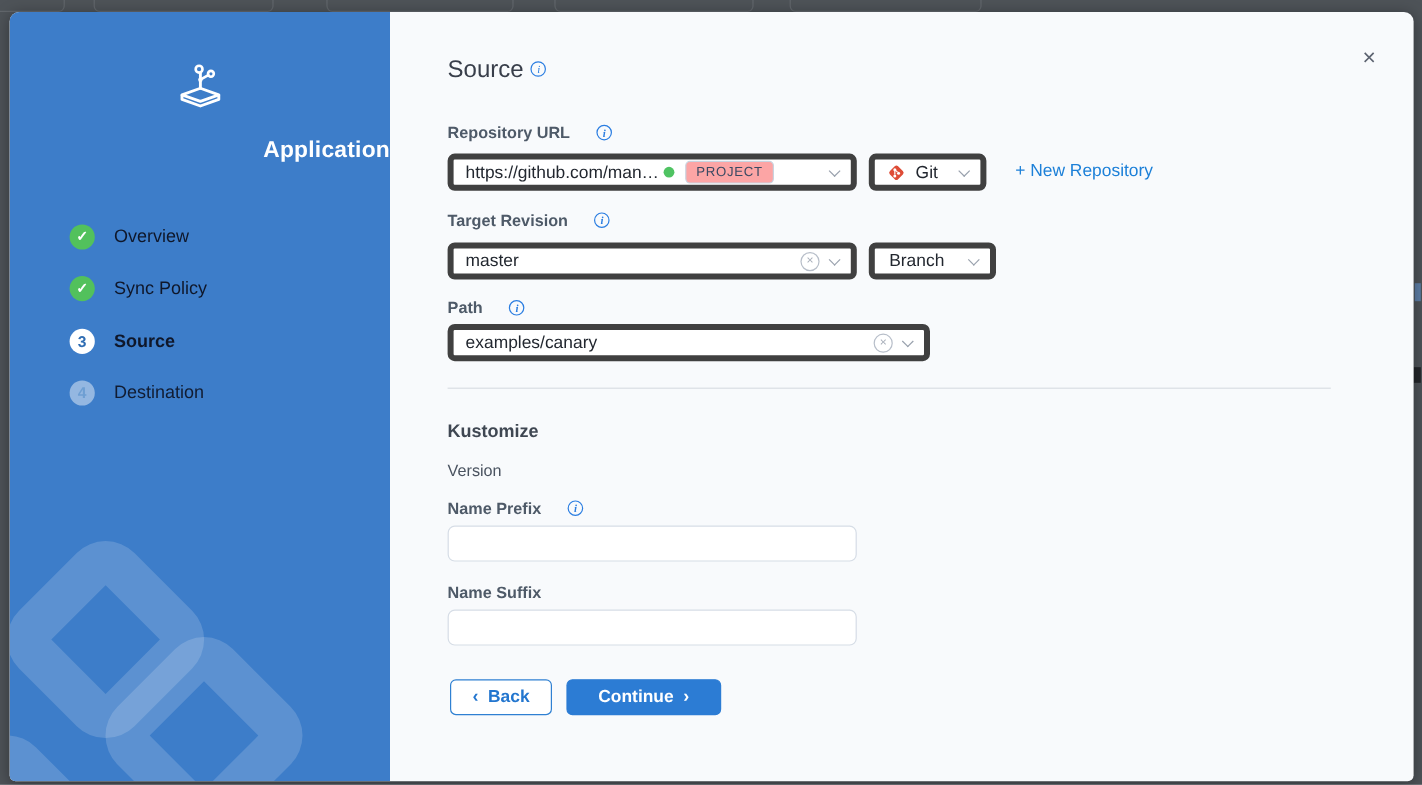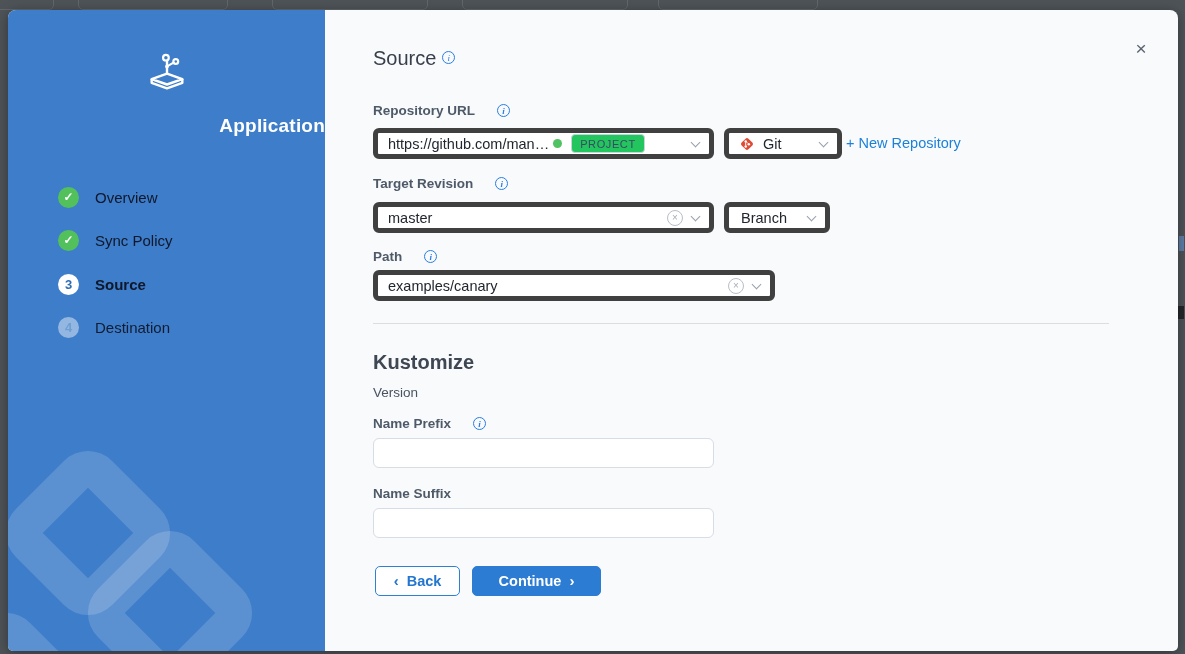--- a/index.html
+++ b/index.html
@@ -34,29 +34,29 @@
   .step.current .step-label { font-weight:700; }
   .step.upcoming .step-label { font-weight:400; opacity:0.95; }
 
   
   .page-title { position:absolute; left:365px; top:37px; font-size:20px; color:#383e4a; display:flex; align-items:center; }
   .info { display:inline-flex; width:13px; height:13px; border:1px solid #2a7de1; border-radius:50%; color:#2a7de1;
           font-size:9px; font-family:"Liberation Serif", serif; font-style:italic; align-items:center; justify-content:center;
           margin-left:6px; flex:none; position:relative; top:-1px; }
   .field-label { position:absolute; font-size:13.5px; font-weight:700; color:#4e5a68; display:flex; align-items:flex-end;gap:16px; }
   .plain-label { position:absolute; font-size:13.5px; font-weight:400; color:#4a5360; }
-  .section-title { position:absolute; left:365px; top:341px; font-size:20px; font-weight:700; color:#3f4752; }
+  .section-title { position:absolute; left:365px; top:341px; font-size:15px; font-weight:700; color:#3f4752; }
 
   .combo { position:absolute; height:31px; background:#fff; border:5px solid #404040; border-radius:6px;
            display:flex; align-items:center; padding:0 10px; cursor:pointer; }
   .combo .value { font-size:14.5px; color:#22272f; white-space:nowrap; }
   .spacer { flex:1; }
   .dot { width:9px; height:9px; border-radius:50%; background:#4fc362; margin-left:4px; flex:none; }
   .badge { margin-left:9px; font-size:11px; letter-spacing:0.6px; font-weight:500; color:#3b4a63;
-           border:1px solid #c8d4e0; border-radius:4px; padding:2.5px 8px; background:#22c55e; flex:none; }
+           border:1px solid #c8d4e0; border-radius:4px; padding:2.5px 8px; background:#fca5a5; flex:none; }
   .chev { width:7px; height:7px; border-right:1.6px solid #99a1ad; border-bottom:1.6px solid #99a1ad;
           transform:rotate(45deg); flex:none; margin-bottom:3px; }
   .clear { width:16px; height:16px; border:1px solid #b7bec9; border-radius:50%; color:#a6adb8;
            font-size:10px; line-height:13px; text-align:center; flex:none; margin-right:9px; }
   .link { position:absolute; color:#1d80d8; font-size:14.5px; font-weight:500; cursor:pointer; }
   .divider { position:absolute; left:365px; top:313px; width:736px; height:1px; background:#d9dee3; }
   .text-input { position:absolute; left:365px; width:341px; height:30px; border:1px solid #d6dde6; border-radius:6px;
                 background:#fff; padding:0 10px; font-size:14px; color:#22272f; font-family:"Liberation Sans", sans-serif; }
   .btn { position:absolute; top:556px; height:30px; border-radius:5px; font-size:14.5px; font-weight:700;
          display:flex; align-items:center; justify-content:center; gap:8px; cursor:pointer; }
@@ -126,21 +126,21 @@
     <span>Repository URL</span>
     <span class="info">i</span>
   </div>
   <div class="combo" style="left:365px;top:118px;width:341px;">
     <span class="value">https://github.com/man…</span>
     <span class="dot"></span>
     <span class="badge">PROJECT</span>
     <span class="spacer"></span>
     <span class="chev"></span>
   </div>
-  <div class="combo" style="left:716px;top:118px;width:118px;">
+  <div class="combo" style="left:716px;top:118px;width:98px;">
     <svg width="16" height="16" viewBox="0 0 16 16">
       <rect x="3.2" y="3.2" width="9.6" height="9.6" rx="2" transform="rotate(45 8 8)" fill="#de4c36"></rect>
       <path d="M6.7 6.6 V9.4 M7.7 6.2 L8.9 7.4" stroke="#fff" stroke-width="1" fill="none"></path>
       <circle cx="6.7" cy="5.4" r="1.25" fill="#fff"></circle>
       <circle cx="9.8" cy="8.3" r="1.25" fill="#fff"></circle>
       <circle cx="6.7" cy="10.6" r="1.25" fill="#fff"></circle>
     </svg>
     <span class="value" style="margin-left:8px;">Git</span>
     <span class="spacer"></span>
     <span class="chev"></span>

